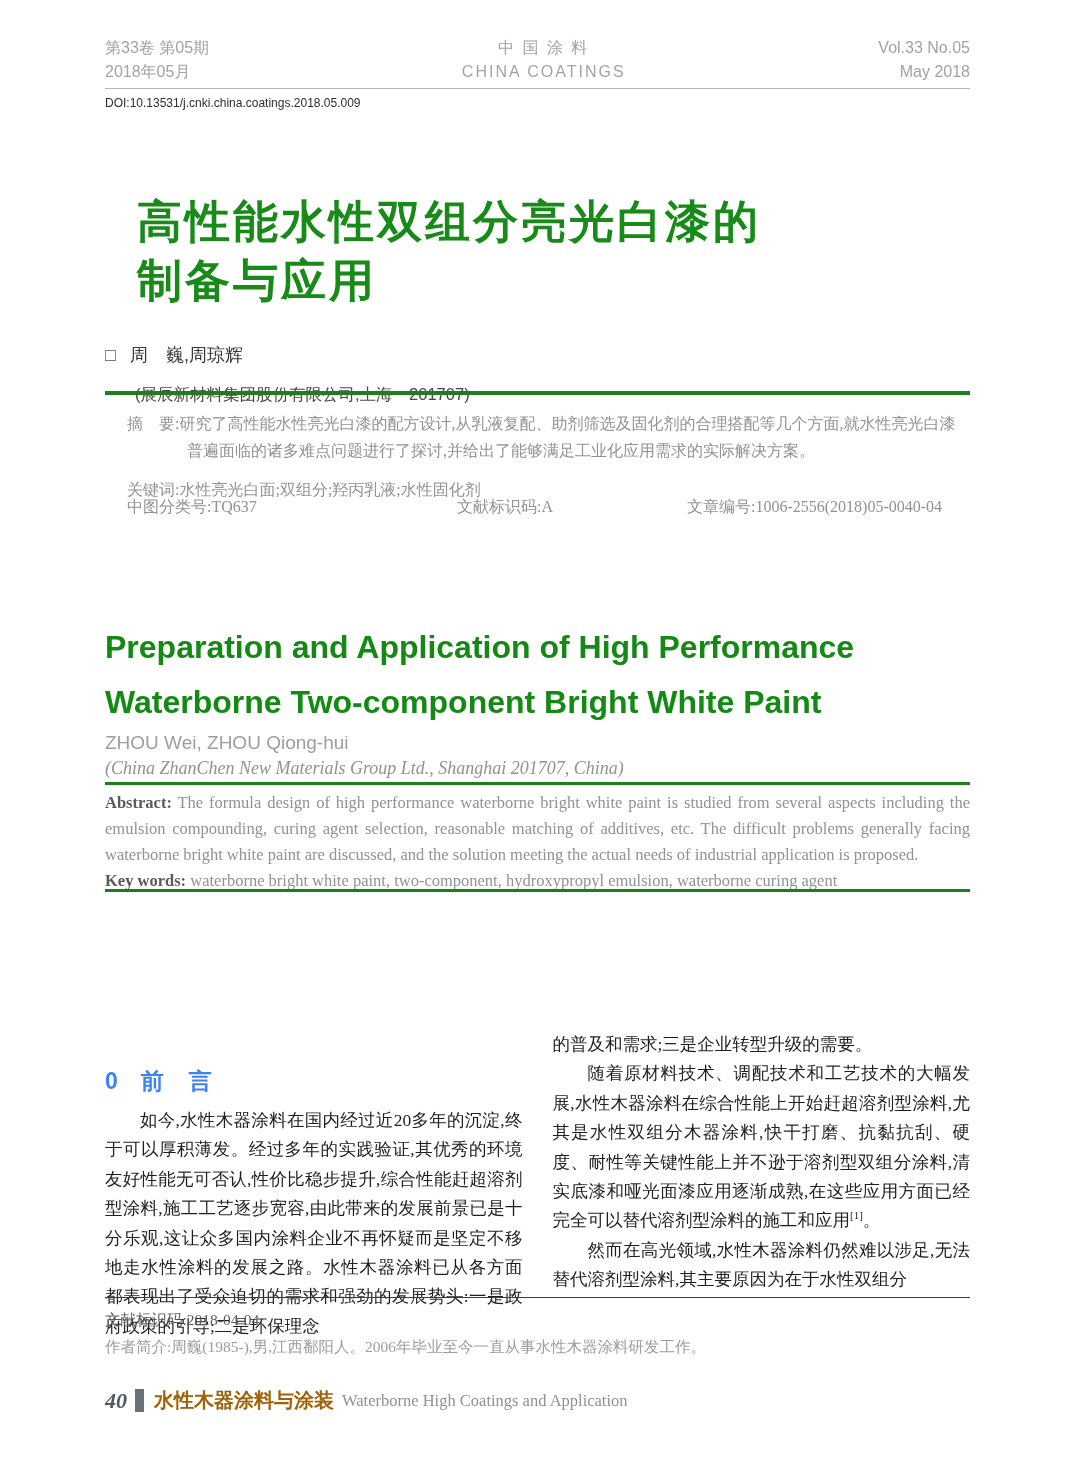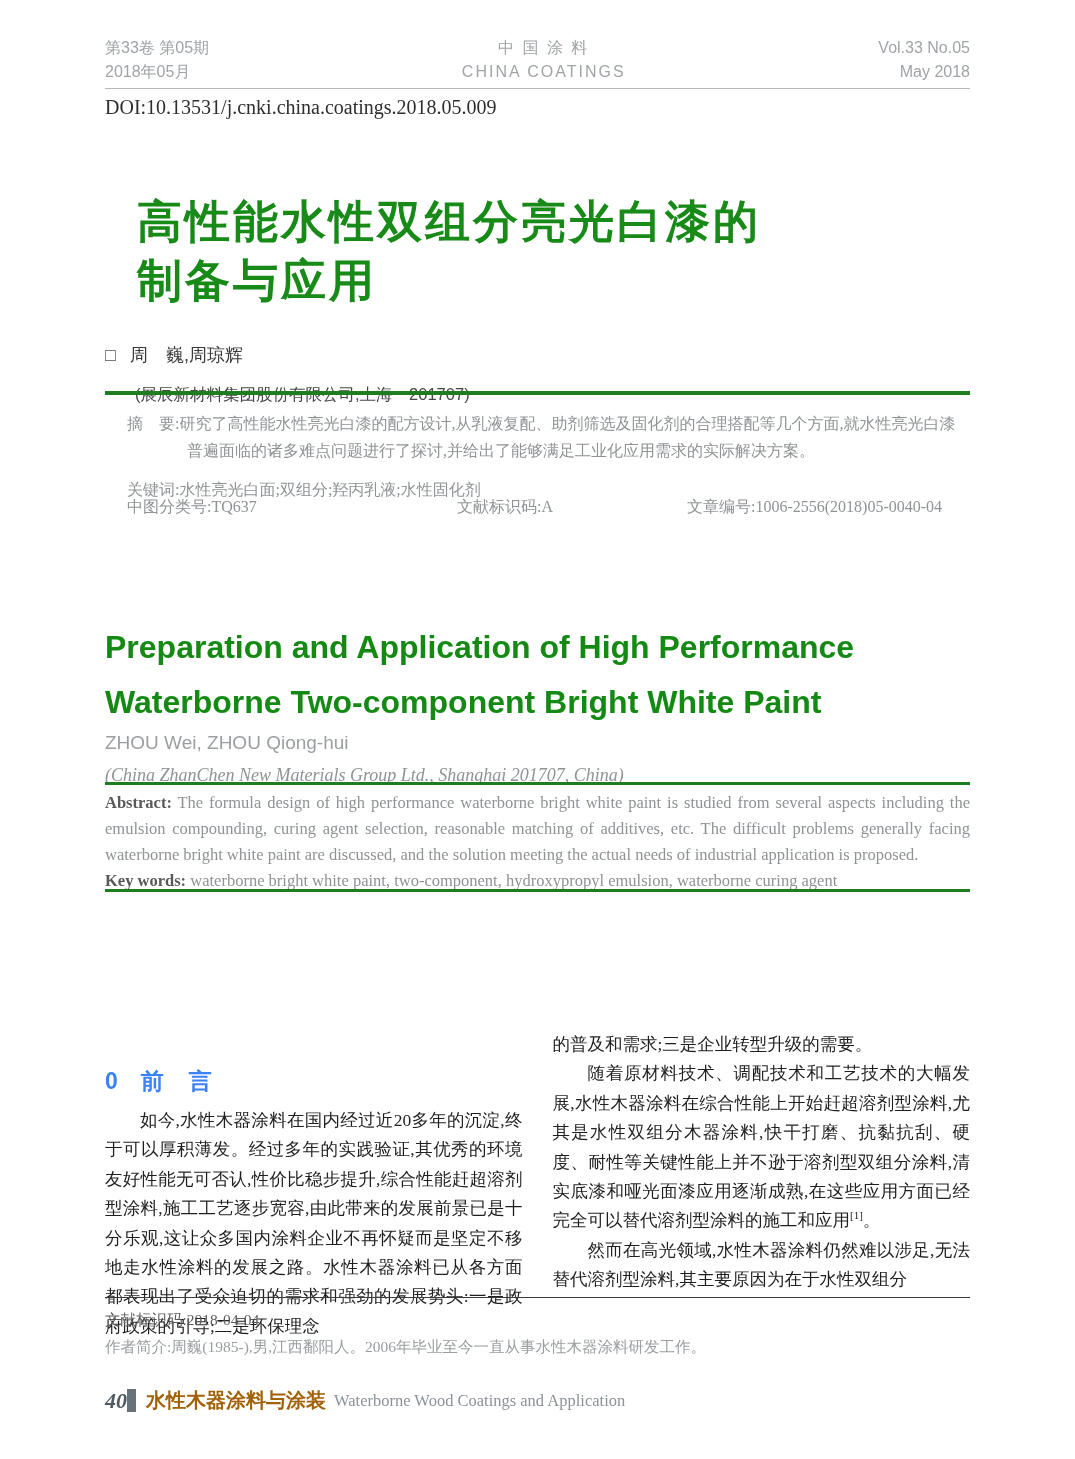--- a/index.html
+++ b/index.html
@@ -13,21 +13,21 @@
   }
   .abs { position:absolute; left:105px; right:105px; }
 
   
   .jheader { top:36px; display:flex; justify-content:space-between; align-items:flex-start;
              color:#a0a4a8; font-size:16px; line-height:24px; }
   .jheader .col { white-space:nowrap; }
   .jheader .center { text-align:center; letter-spacing:2px; }
   .jheader .right { text-align:right; }
   .hrule-thin { top:88px; height:0; border-top:1px solid #b4b8bb; }
-  .doi-line { top:96px; font-family:Liberation Serif, serif; font-size:20px; color:#2e2e2e; }
+  .doi-line { top:96px; font-family:Liberation Sans, sans-serif; font-size:12px; color:#2e2e2e; }
 
   
   .cn-title { top:192px; color:#178a17; font-weight:bold; font-size:45px; line-height:59px;
               letter-spacing:3px; font-family:"Liberation Sans", sans-serif;margin-left:32px; }
   .cn-authors { top:342px; font-size:18px; color:#3a3a3a; line-height:26px; }
   .cn-authors .marker { margin-right:14px; color:#555; }
   .cn-affil { top:384px; padding-left:30px; font-size:16.5px; color:#474747; }
   .grule-1 { top:391px; height:4px; background:#1e7d1e; }
 
   
@@ -38,21 +38,21 @@
   .cn-class-row { top:497px; padding-left:22px; display:flex; color:#8f9396; font-size:16px;
                   font-family:"Liberation Serif", serif; }
   .cn-class-row .c1 { width:330px; }
   .cn-class-row .c2 { width:230px; }
 
   
   .en-title { top:620px; color:#148a14; font-weight:bold; font-size:32px; line-height:55px;
               font-family:"Liberation Sans", sans-serif; }
   .en-authors { top:732px; color:#9b9fa2; font-size:19px; }
   .en-affil { top:758px; color:#8f9396; font-size:18px; font-style:italic;
-              font-family:"Liberation Serif", serif;margin-top:7px; }
+              font-family:"Liberation Serif", serif; }
   .grule-2 { top:782px; height:3px; background:#1e7d1e; }
   .en-abstract { top:790px; color:#8f9396; font-size:16.5px; line-height:26px; text-align:justify;
                  font-family:"Liberation Serif", serif; }
   .en-abstract .lbl { font-weight:bold; color:#595959; }
   .grule-3 { top:889px; height:3px; background:#1e7d1e; }
 
   
   .body-section { top:1030px; }
   .cols { display:flex; gap:30px; }
   .col-body { flex:1; font-family:"Liberation Serif", serif; font-size:17.5px; line-height:29.4px;
@@ -66,21 +66,21 @@
 
   
   .fn-rule { top:1297px; height:0; border-top:1.5px solid #3c3c3c; }
   .footnote { top:1306px; font-size:15.5px; line-height:27px; font-family:"Liberation Serif", serif; }
   .footnote .ln1 { color:#5a5a5a; }
   .footnote .ln2 { color:#9a9ea1; }
 
   
   .pfooter { top:1387px; display:flex; align-items:center; }
   .pfooter .pageno { font-family:"Liberation Serif", serif; font-style:italic; font-weight:bold;
-                     font-size:22px; color:#4e5a62; }
+                     font-size:22px; color:#4e5a62; margin-right:8px; }
   .pfooter .bar { width:9px; height:23px; background:#68727a; margin-right:10px; }
   .pfooter .cnf { font-weight:bold; font-size:20px; color:#a16207; margin-right:8px; }
   .pfooter .enf { font-family:"Liberation Serif", serif; font-size:16.5px; color:#8c9299; }
 </style>
 </head>
 <body>
 
 <div class="page">
 
   <div class="abs jheader">
@@ -154,16 +154,16 @@
   <div class="abs fn-rule"></div>
   <div class="abs footnote">
     <div class="ln1"><span>文献标识码:</span><span>2018-04-04</span></div>
     <div class="ln2"><span>作者简介:</span><span>周巍(1985-),男,江西鄱阳人。2006年毕业至今一直从事水性木器涂料研发工作。</span></div>
   </div>
 
   <div class="abs pfooter">
     <span class="pageno">40</span>
     <span class="bar"></span>
     <span class="cnf">水性木器涂料与涂装</span>
-    <span class="enf">Waterborne Wood Coatings and Application</span>
+    <span class="enf">Waterborne High Coatings and Application</span>
   </div>
 
 </div>
 
 </body></html>

